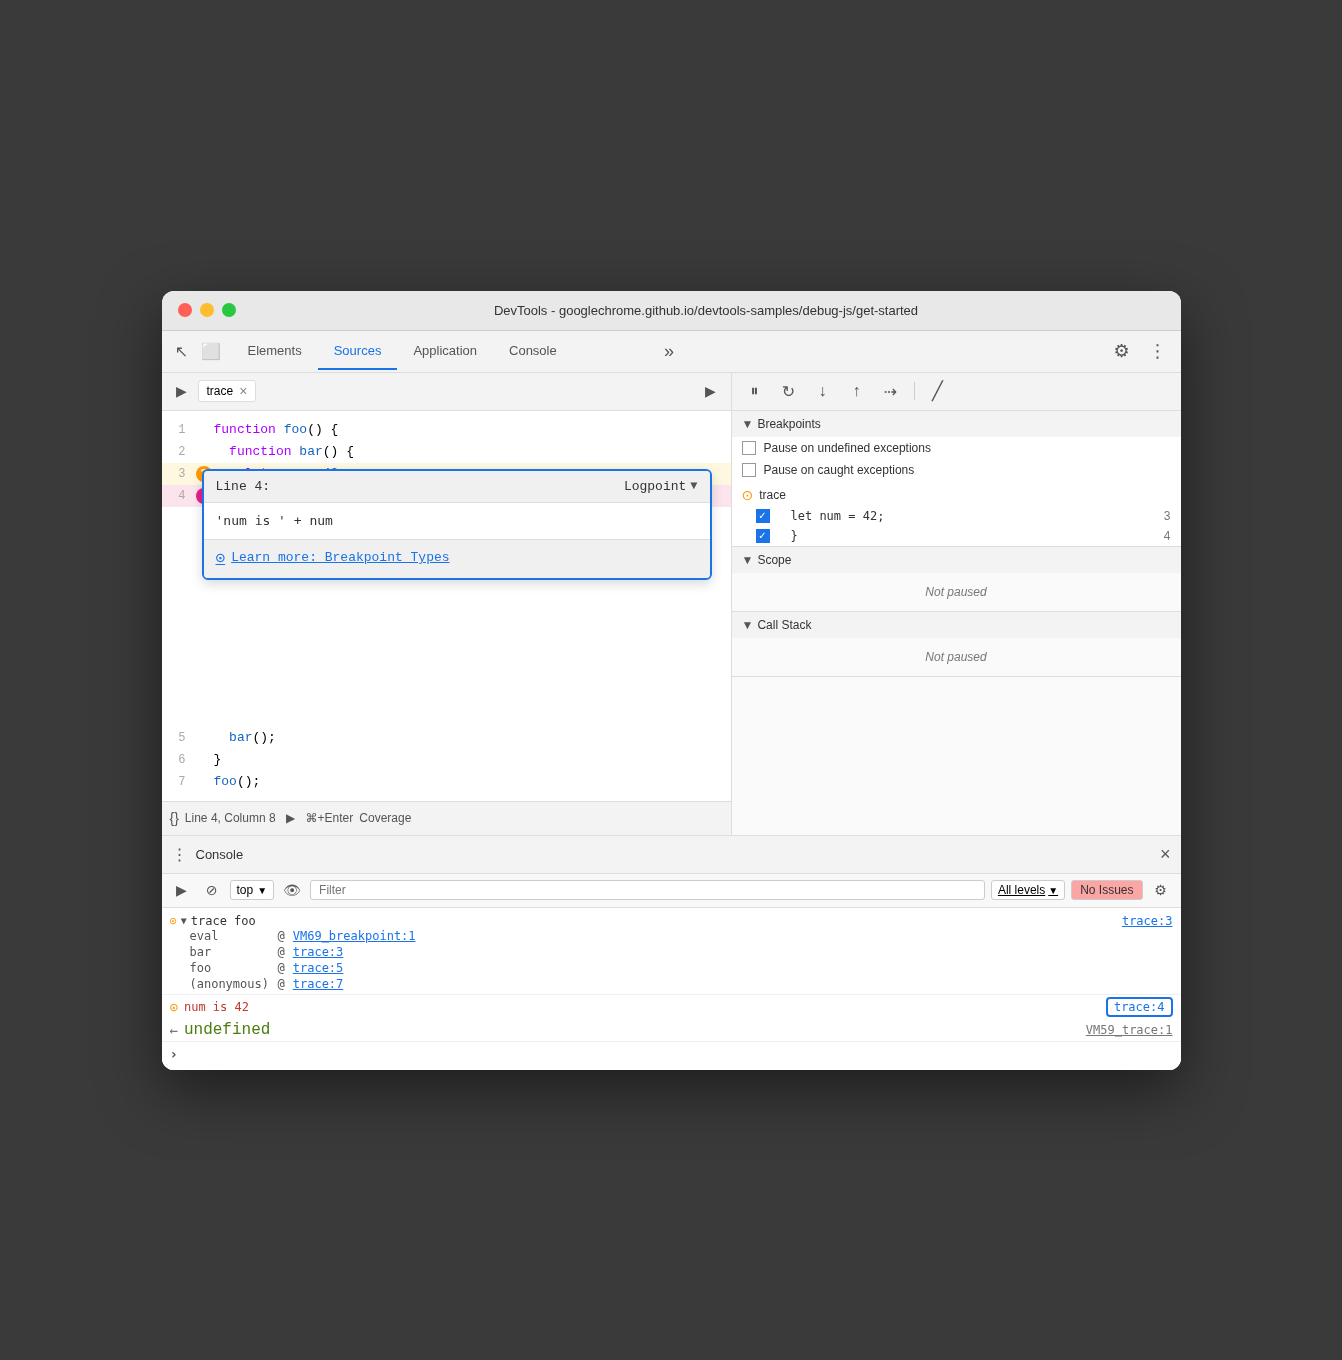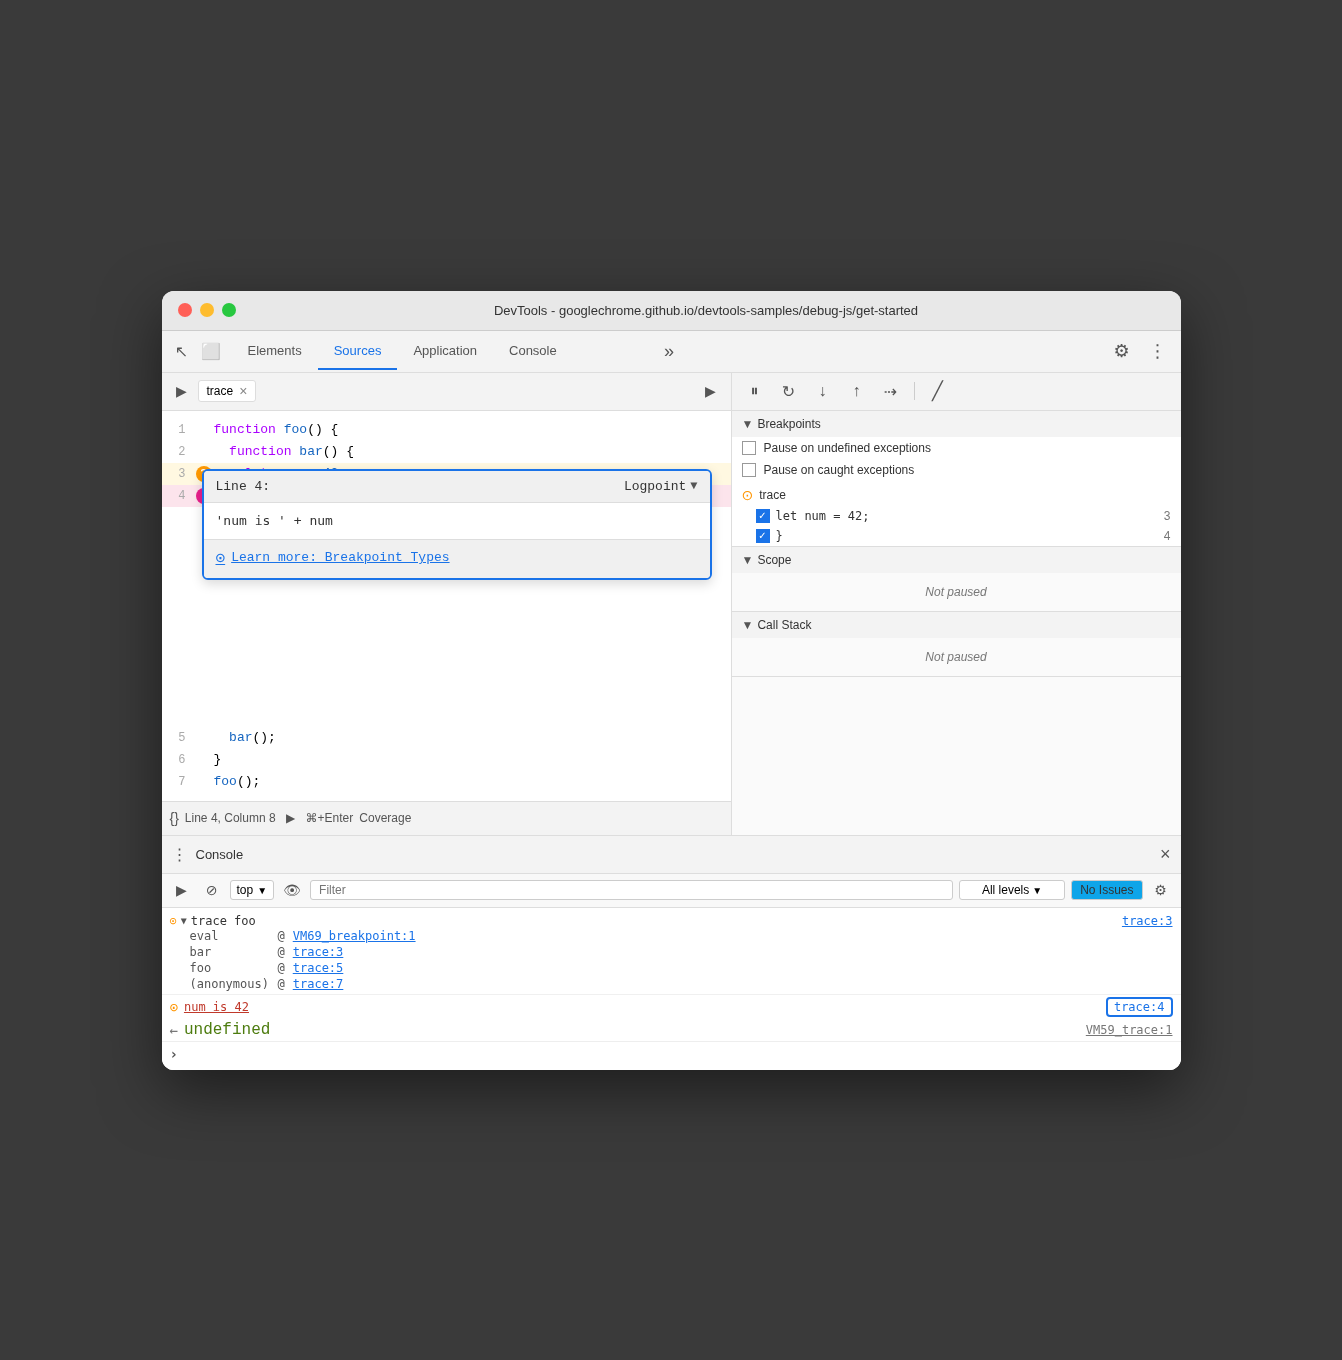--- a/index.html
+++ b/index.html
@@ -349,20 +349,21 @@
       background: #1a73e8;
       display: flex; align-items: center; justify-content: center;
       color: white; font-size: 10px;
       border: 1px solid #1a73e8;
     }
     .bp-code {
       font-family: 'Menlo', monospace;
       font-size: 12px;
       color: #333;
       flex: 1;
+      margin-left: 15px;
     }
     .bp-line-num {
       font-size: 12px;
       color: #777;
     }
     
     .scope-section {
       border-bottom: 1px solid #ddd;
     }
     .scope-content {
@@ -438,32 +439,33 @@
       border-radius: 3px;
       padding: 2px 8px;
       font-size: 12px;
       background: #fff;
       outline: none;
     }
     .levels-btn {
       display: flex; align-items: center; gap: 3px;
       border: 1px solid #ccc;
       border-radius: 3px;
-      padding: 2px 22px;
+      padding: 2px 6px;
       font-size: 12px;
       cursor: pointer;
       background: #fff;
+      text-decoration: underline;
     }
     .no-issues-btn {
       border: 1px solid #ccc;
       border-radius: 3px;
       padding: 2px 8px;
       font-size: 12px;
       cursor: pointer;
-      background: #0ea5e9;
+      background: #fca5a5;
       color: #333;
     }
     
     .console-content {
       padding: 4px 0;
       font-family: 'Menlo', monospace;
       font-size: 12px;
     }
     .console-entry {
       padding: 2px 8px;
@@ -493,21 +495,21 @@
       display: flex;
       gap: 8px;
       padding: 1px 0;
       color: #555;
     }
     .trace-label { min-width: 80px; }
     .console-bottom-entry {
       padding: 2px 8px;
       border-top: 1px solid #f0f0f0;
     }
-    .num-is-msg { color: #c0392b; text-decoration: underline; }
+    .num-is-msg { color: #c0392b; }
     .console-input-line {
       display: flex;
       align-items: center;
       padding: 4px 8px;
       border-top: 1px solid #eee;
     }
     .prompt-icon { color: #555; font-size: 14px; }
 
     
     .trace4-badge {

